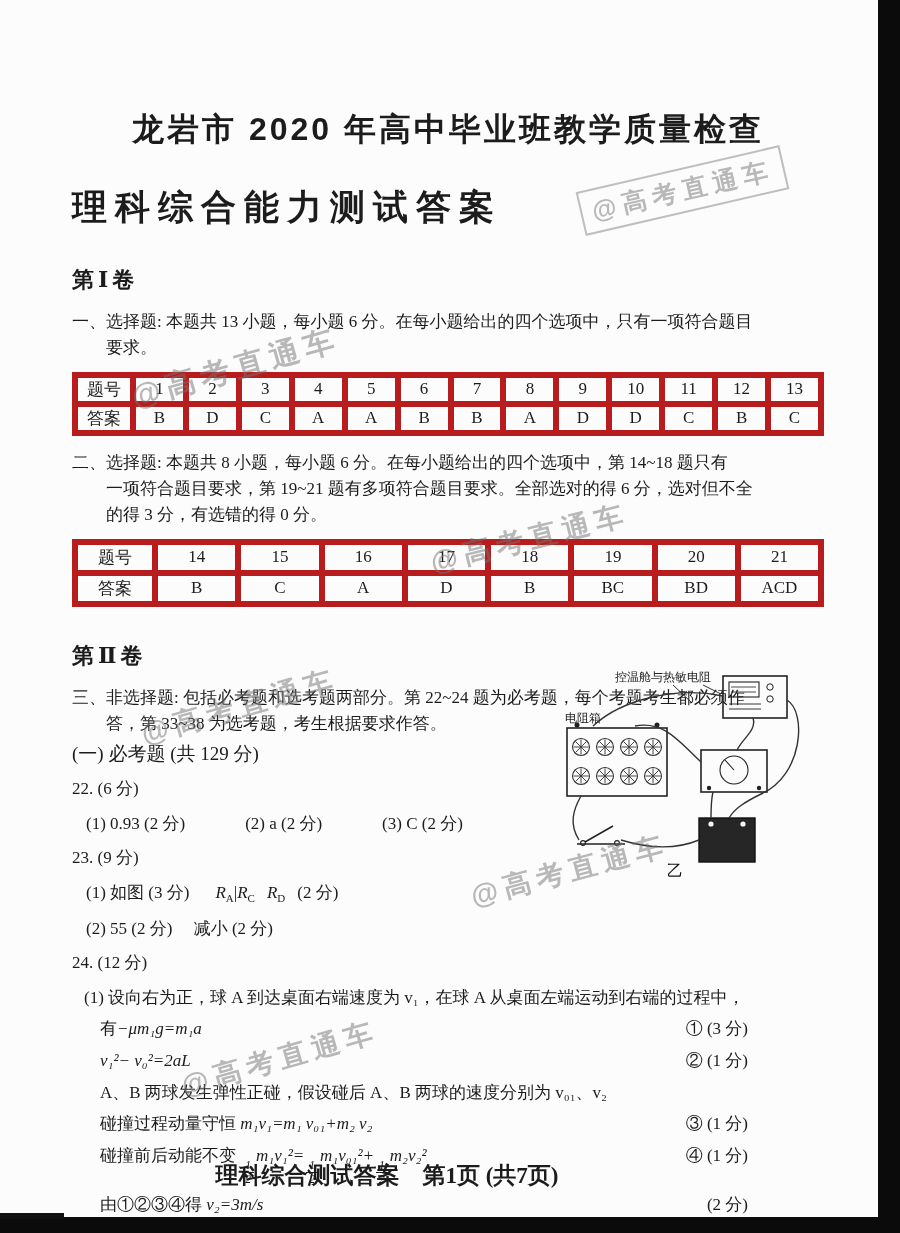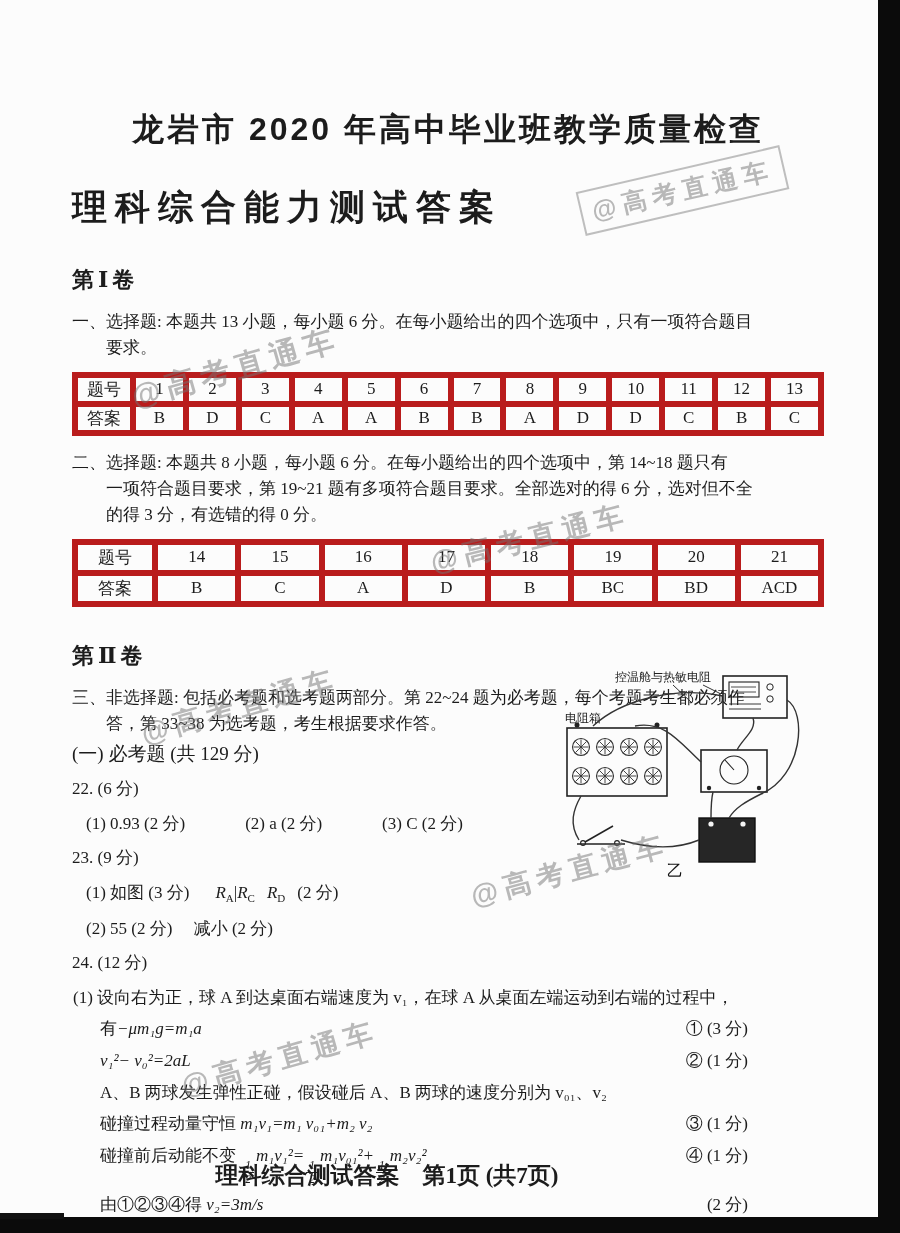--- a/index.html
+++ b/index.html
@@ -29,21 +29,21 @@
               border:2px solid #151515; text-align:center; font-size:17px; }
   table.ans td { border:6px solid #b91c1c; padding:0; }
   table.t1 td { height:26px; }
   table.t2 td { height:31px; }
   table.t1 td:first-child { width:58px; }
   table.t2 td:first-child { width:80px; }
 
   .sub-head { font-size:19px; margin-top:4px; }
   .line { font-size:17px; line-height:1.5; margin-top:9px; }
   .ind  { margin-left:14px; }
-  .ind2 { margin-left:1px;font-family:Liberation Serif, serif; }
+  .ind2 { margin-left:12px;font-family:Liberation Serif, serif; }
   .gap-wide { display:inline-block; width:60px; }
   .gap-mid  { display:inline-block; width:26px; }
   .gap-sm   { display:inline-block; width:12px; }
 
   .eqrow { position:relative; margin:7px 0 7px 28px; font-size:17px; line-height:1.45; }
   .eq { font-style:italic; }
   .mark { position:absolute; right:76px; top:0; font-style:normal; white-space:nowrap; }
   sub { font-size:11px; }
   .frac { display:inline-flex; flex-direction:column; align-items:center; vertical-align:-8px;
           font-size:11.5px; line-height:1.15; margin:0 2px; font-style:italic; }

